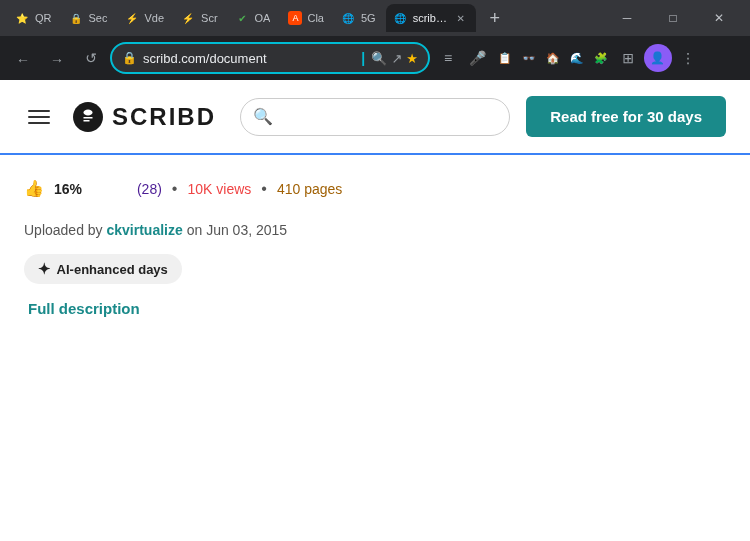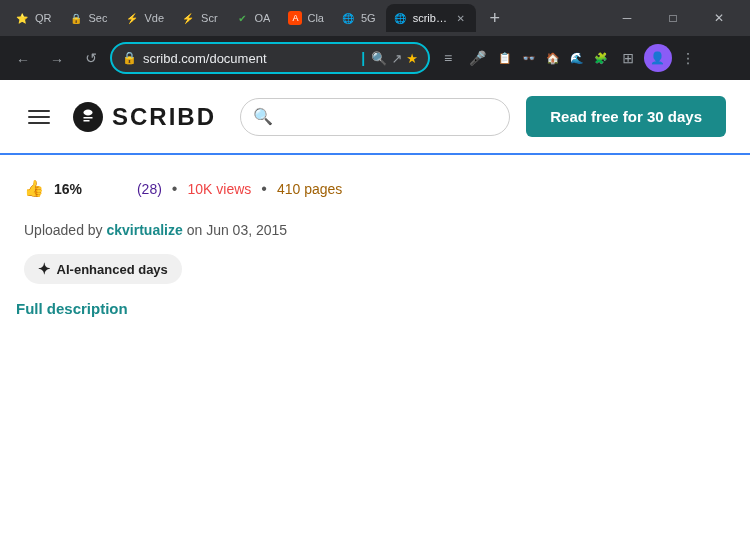--- a/index.html
+++ b/index.html
@@ -312,21 +312,21 @@
       padding: 6px 14px;
       font-size: 13px;
       font-weight: 600;
       color: #222;
       margin: 4px 24px;
       cursor: pointer;
     }
     .ai-star { font-size: 15px; }
 
     .full-description {
-      padding: 12px 16px;
+      padding: 12px 28px;
       font-size: 15px;
       font-weight: 600;
       color: #1a8a8a;
       cursor: pointer;
     }
 
     
     .page-content::-webkit-scrollbar { width: 8px; }
     .page-content::-webkit-scrollbar-track { background: #f1f1f1; }
     .page-content::-webkit-scrollbar-thumb { background: #ccc; border-radius: 4px; }

